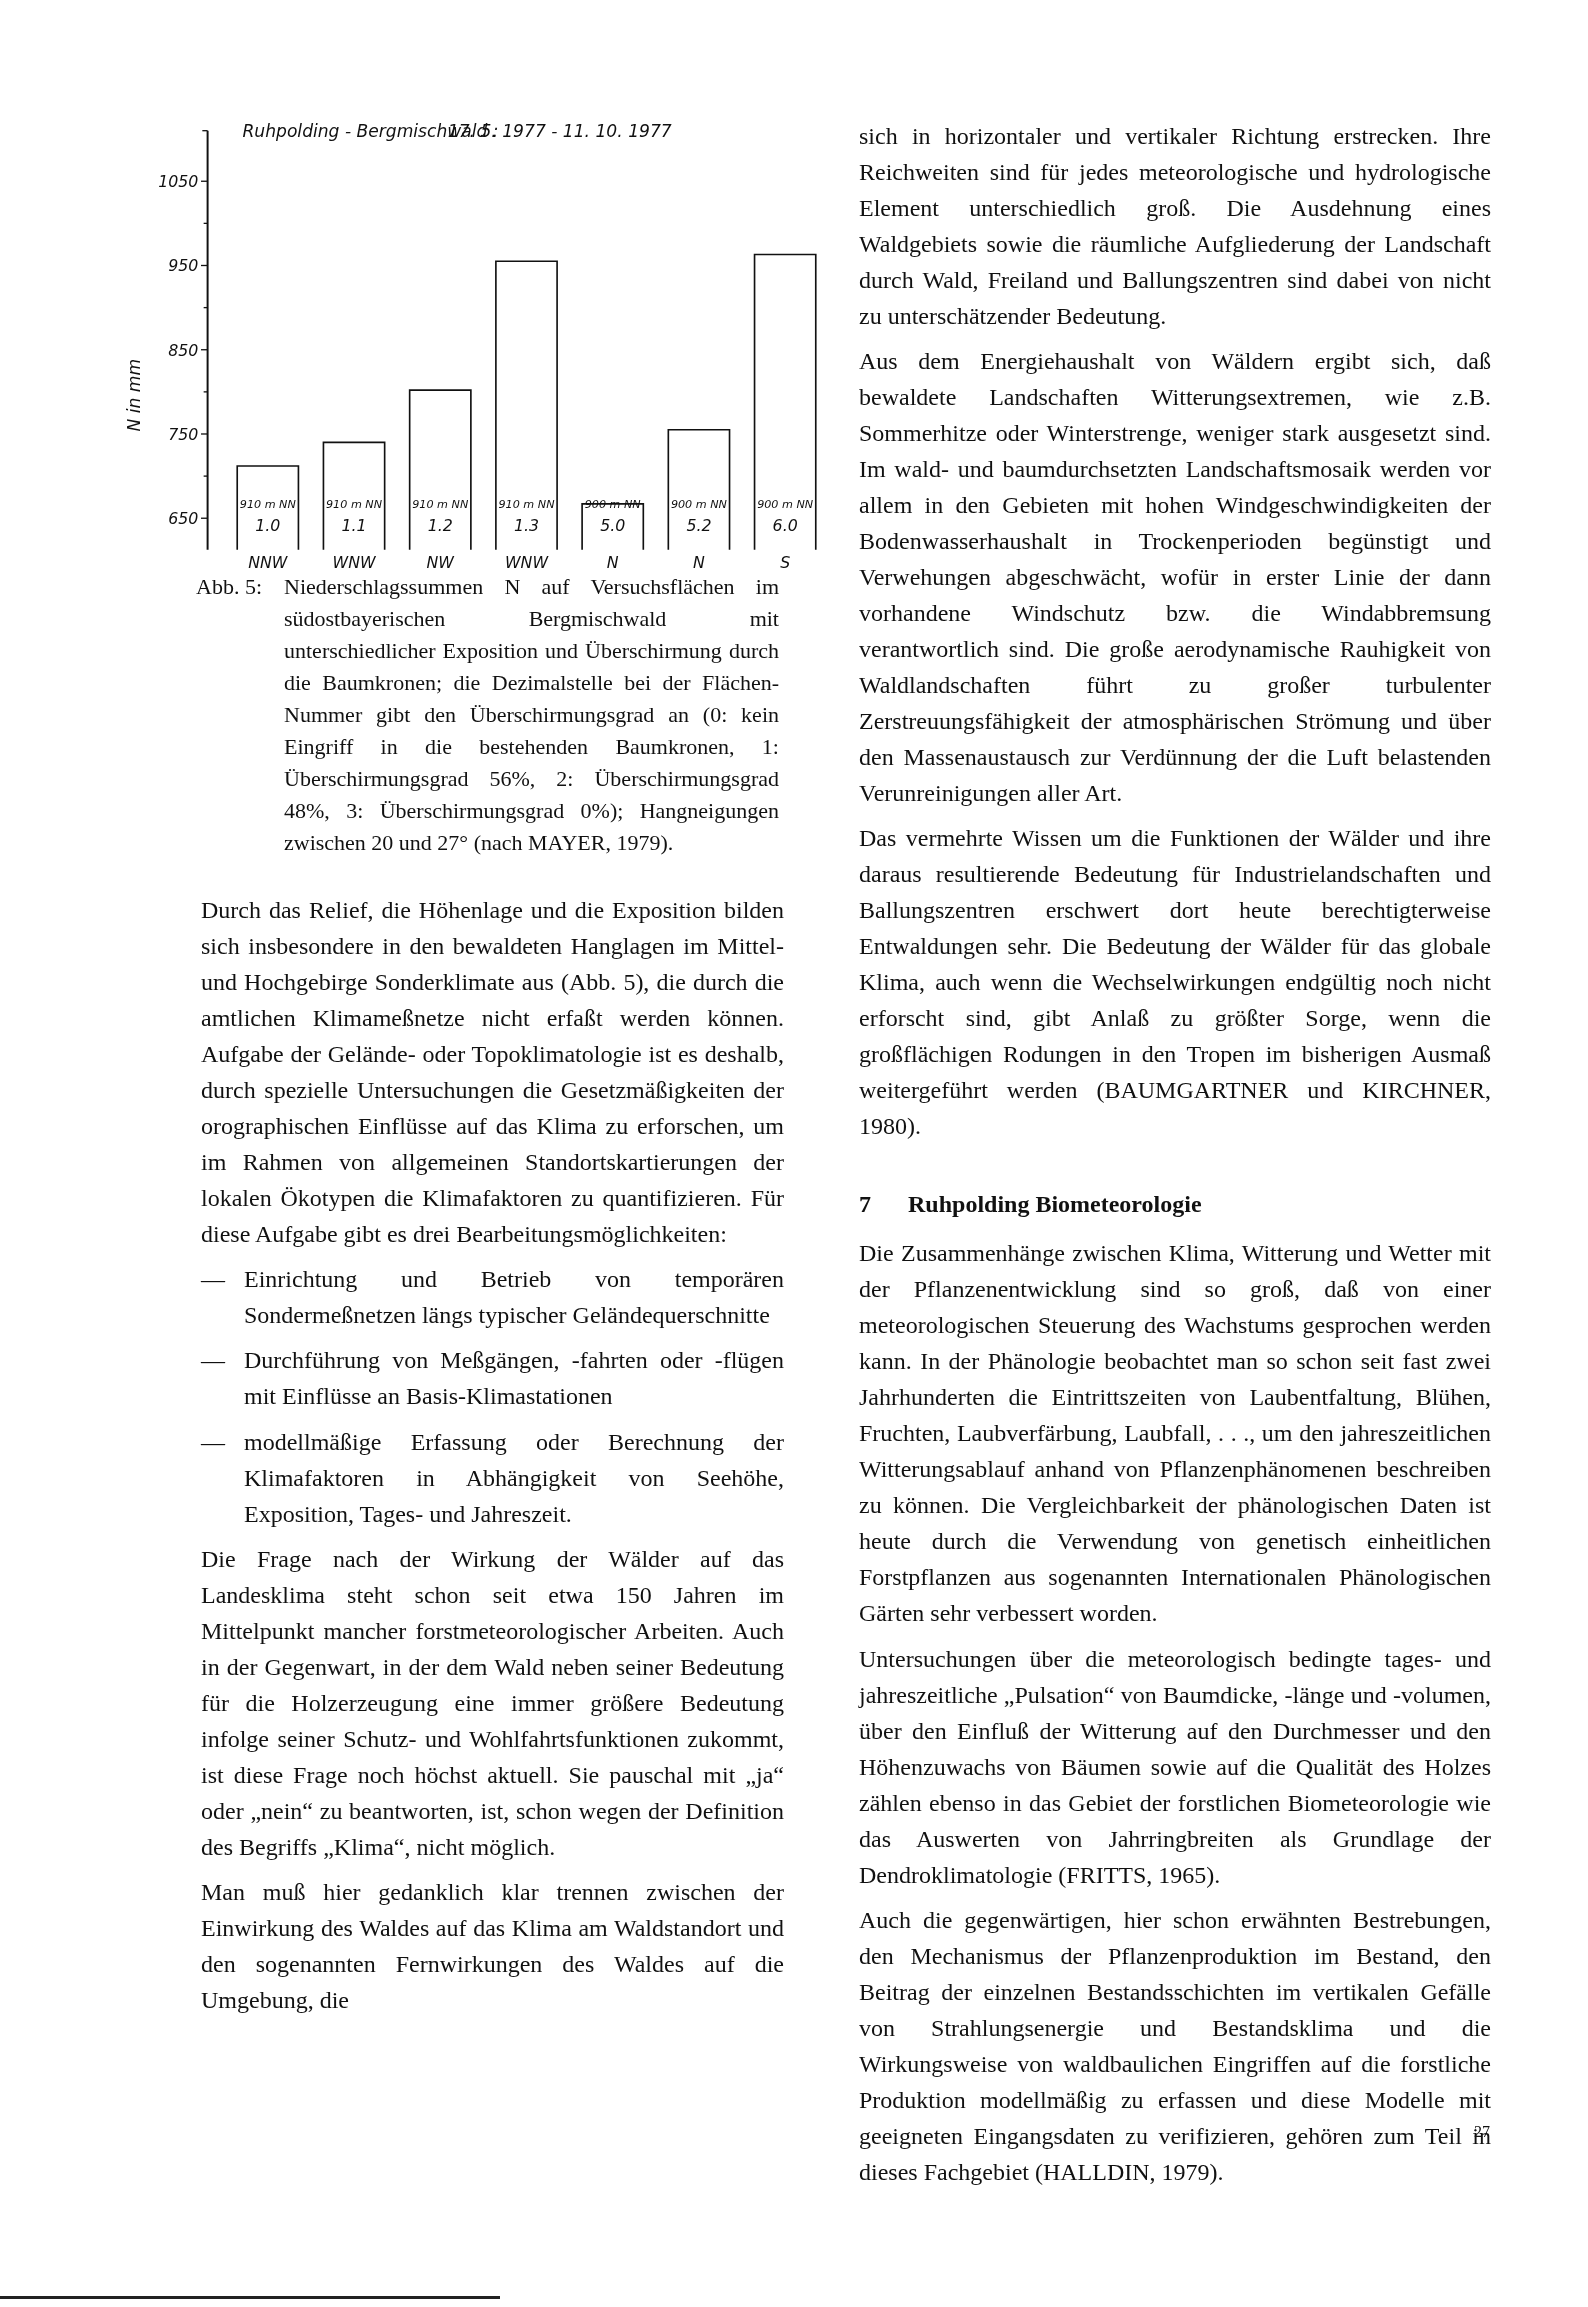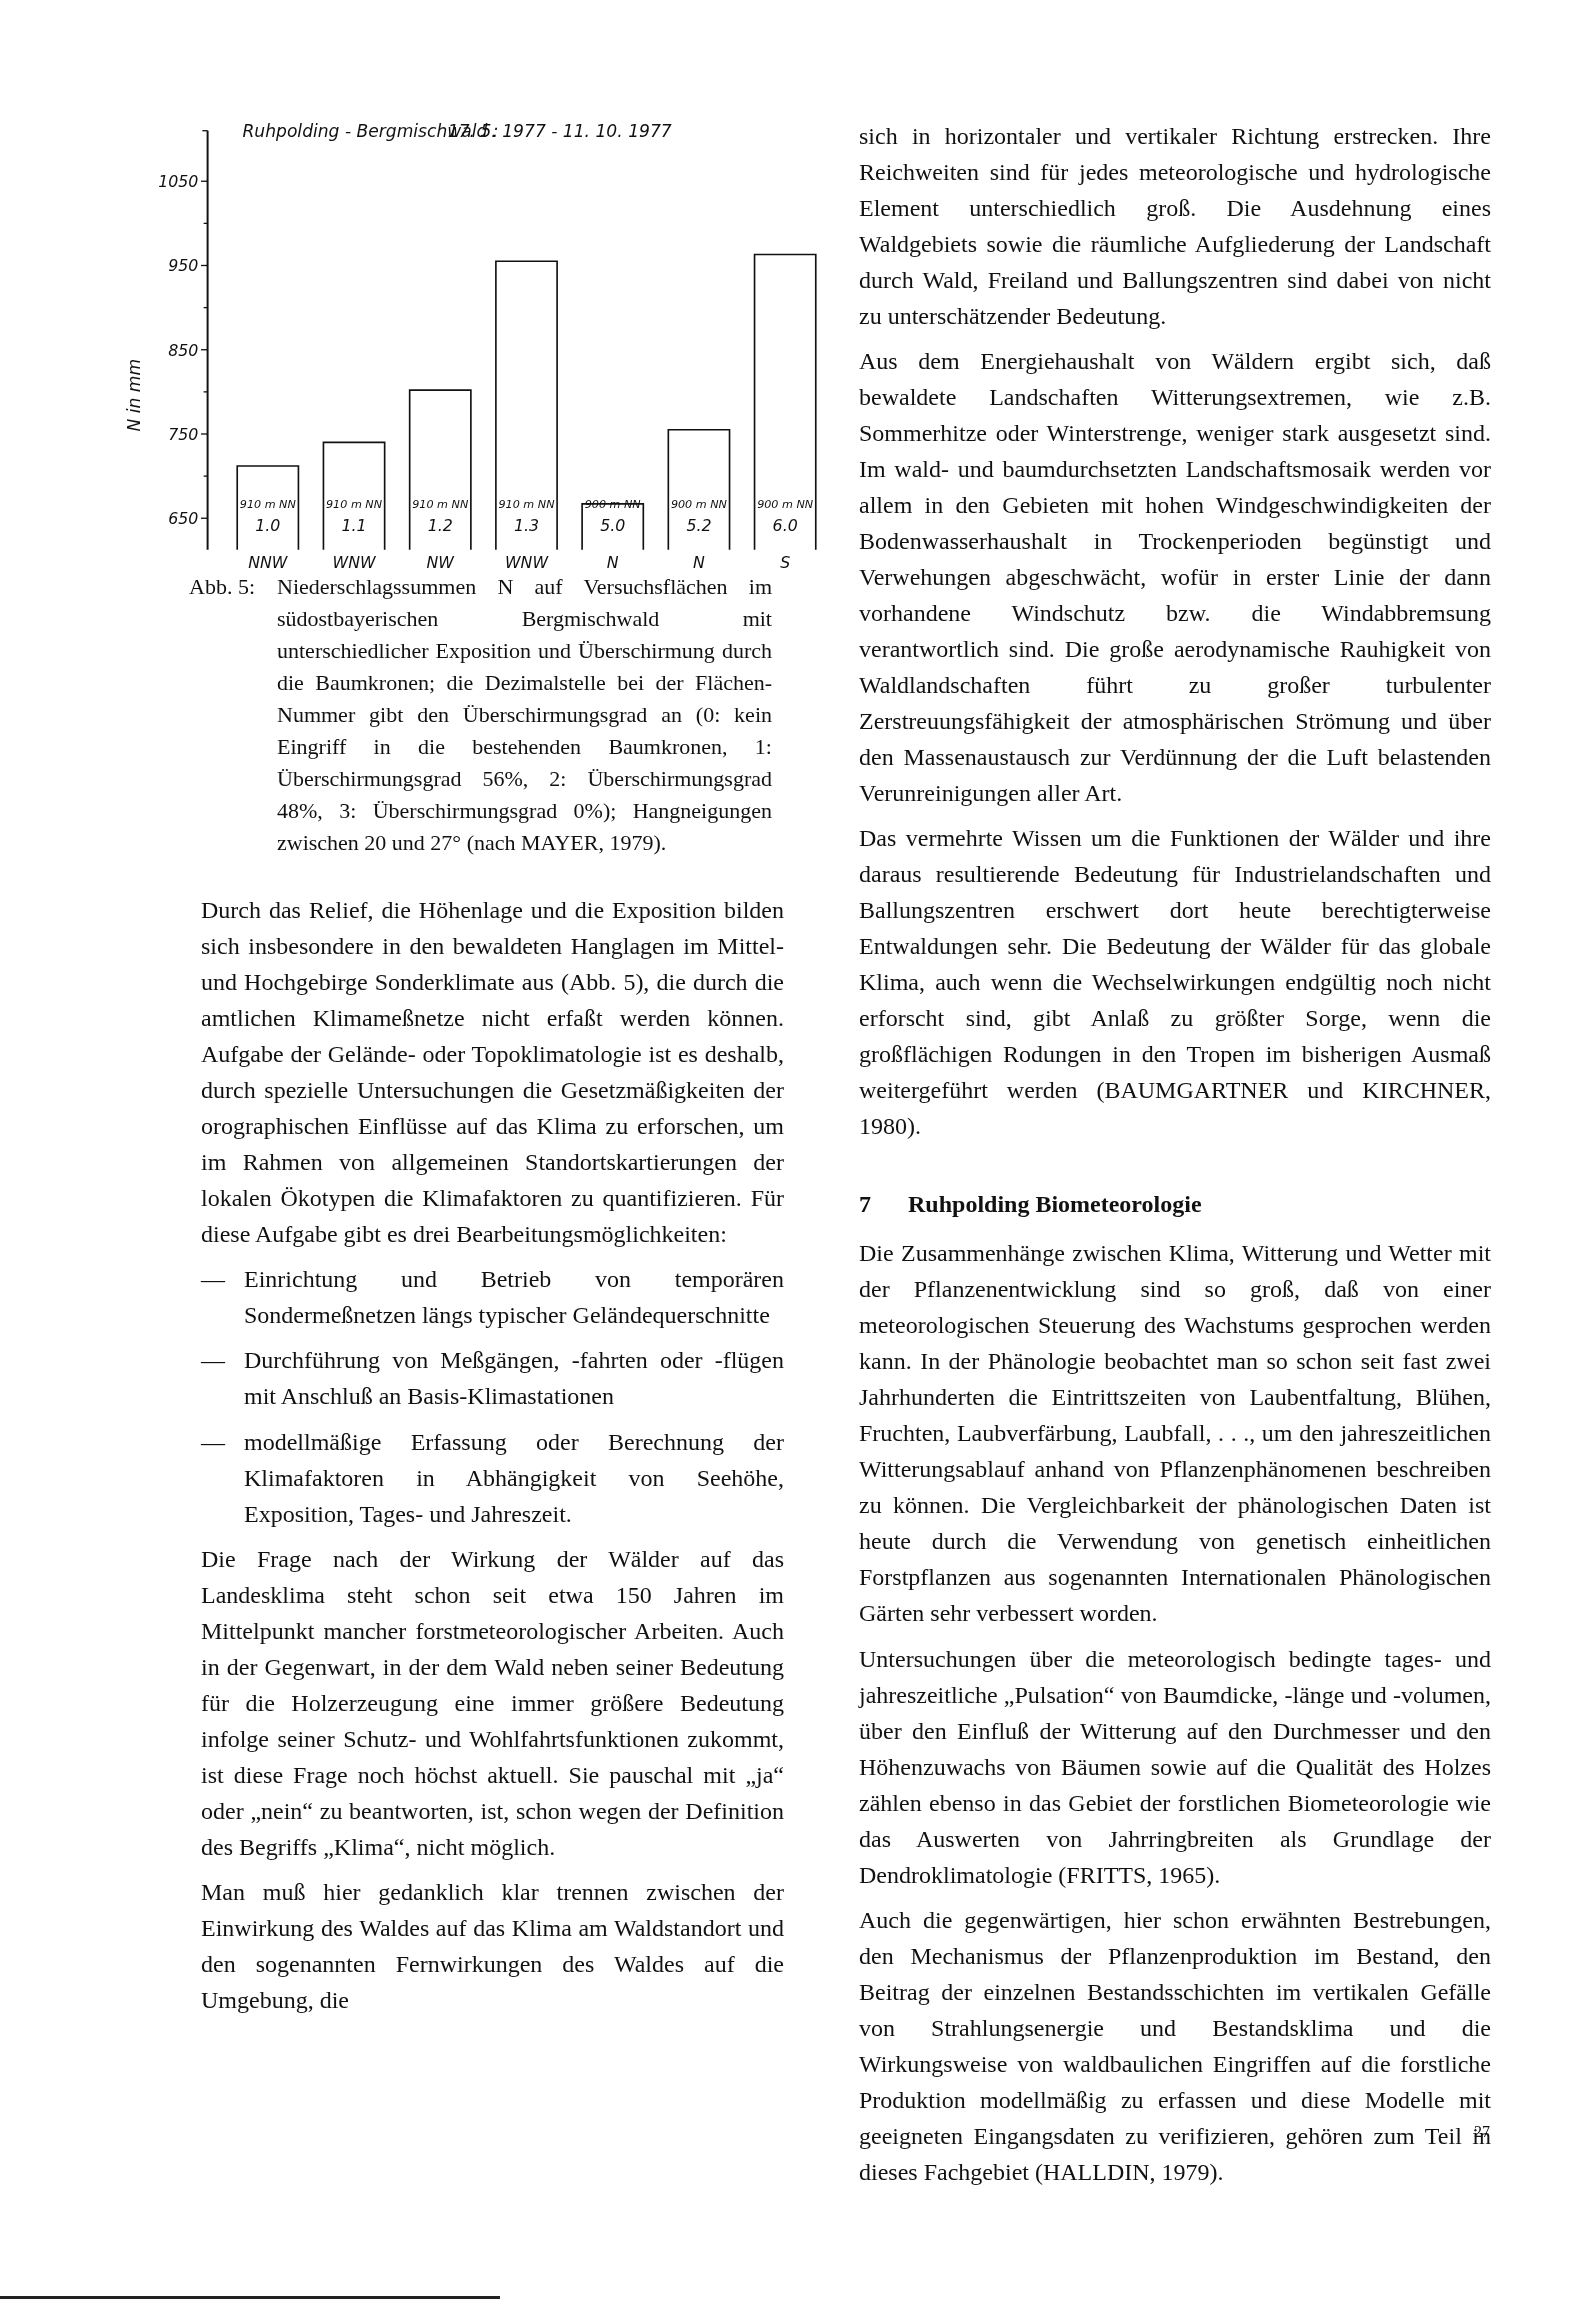--- a/index.html
+++ b/index.html
@@ -6,21 +6,21 @@
   body { width:1588px; height:2307px; position:relative; overflow:hidden;
          font-family:"Liberation Serif","DejaVu Serif",serif; color:#111; }
   .col { position:absolute; font-size:24px; line-height:36px; text-align:justify; }
   .col p { margin:0 0 9.2px 0; text-align:justify; hyphens:manual; }
   #left-col { left:201px; width:583px; top:892px; }
   #right-col { left:859px; width:632px; top:118px; }
   .heading { font-weight:bold; margin:42px 0 13px 0; font-size:24px; }
   .heading .num { display:inline-block; width:49px; }
   .dash-item { position:relative; padding-left:43px; margin:0 0 9.2px 0; }
   .dash-item .dash { position:absolute; left:0; top:0; }
-  #caption { position:absolute; left:189px; top:571px; width:583px; font-size:22px; line-height:32px; }
+  #caption { position:absolute; left:196px; top:571px; width:583px; font-size:22px; line-height:32px; }
   #caption .lbl { position:absolute; left:0; top:0; }
   #caption .txt { margin-left:88px; text-align:justify; }
   #chart { position:absolute; left:99px; top:112px; width:724px; height:461px; }
   #chart text { font-family:"DejaVu Sans","Liberation Sans",sans-serif; font-style:italic; fill:#111; }
   #page-number { position:absolute; left:1474px; top:2123px; font-size:16px;text-align:center; }
   #footer-rule { position:absolute; left:0; top:2296px; width:500px; height:2.6px; background:#222; }
 </style>
 </head>
 <body>
 
@@ -106,21 +106,21 @@
 </div>
 
 <div id="left-col" class="col">
   <p>Durch das Relief, die Höhenlage und die Exposition bilden sich insbesondere in den bewaldeten Hanglagen im Mittel- und Hochgebirge Sonderklimate aus (Abb. 5), die durch die amtlichen Klimameßnetze nicht erfaßt werden können. Aufgabe der Gelände- oder Topoklimatologie ist es deshalb, durch spezielle Untersuchungen die Gesetzmäßigkeiten der orographischen Einflüsse auf das Klima zu erforschen, um im Rahmen von allgemeinen Standortskartierungen der lokalen Ökotypen die Klimafaktoren zu quantifizieren. Für diese Aufgabe gibt es drei Bearbeitungsmöglichkeiten:</p>
   <div class="dash-item">
     <span class="dash">—</span>
     <span>Einrichtung und Betrieb von temporären Sondermeßnetzen längs typischer Geländequerschnitte</span>
   </div>
   <div class="dash-item">
     <span class="dash">—</span>
-    <span>Durchführung von Meßgängen, -fahrten oder -flügen mit Anschluß an Basis-Klimastationen</span>
+    <span>Durchführung von Meßgängen, -fahrten oder -flügen mit Einflüsse an Basis-Klimastationen</span>
   </div>
   <div class="dash-item">
     <span class="dash">—</span>
     <span>modellmäßige Erfassung oder Berechnung der Klimafaktoren in Abhängigkeit von Seehöhe, Exposition, Tages- und Jahreszeit.</span>
   </div>
   <p>Die Frage nach der Wirkung der Wälder auf das Landesklima steht schon seit etwa 150 Jahren im Mittelpunkt mancher forstmeteorologischer Arbeiten. Auch in der Gegenwart, in der dem Wald neben seiner Bedeutung für die Holzerzeugung eine immer größere Bedeutung infolge seiner Schutz- und Wohlfahrtsfunktionen zukommt, ist diese Frage noch höchst aktuell. Sie pauschal mit „ja“ oder „nein“ zu beantworten, ist, schon wegen der Definition des Begriffs „Klima“, nicht möglich.</p>
   <p>Man muß hier gedanklich klar trennen zwischen der Einwirkung des Waldes auf das Klima am Waldstandort und den sogenannten Fernwirkungen des Waldes auf die Umgebung, die</p>
 </div>
 
 <div id="right-col" class="col">

